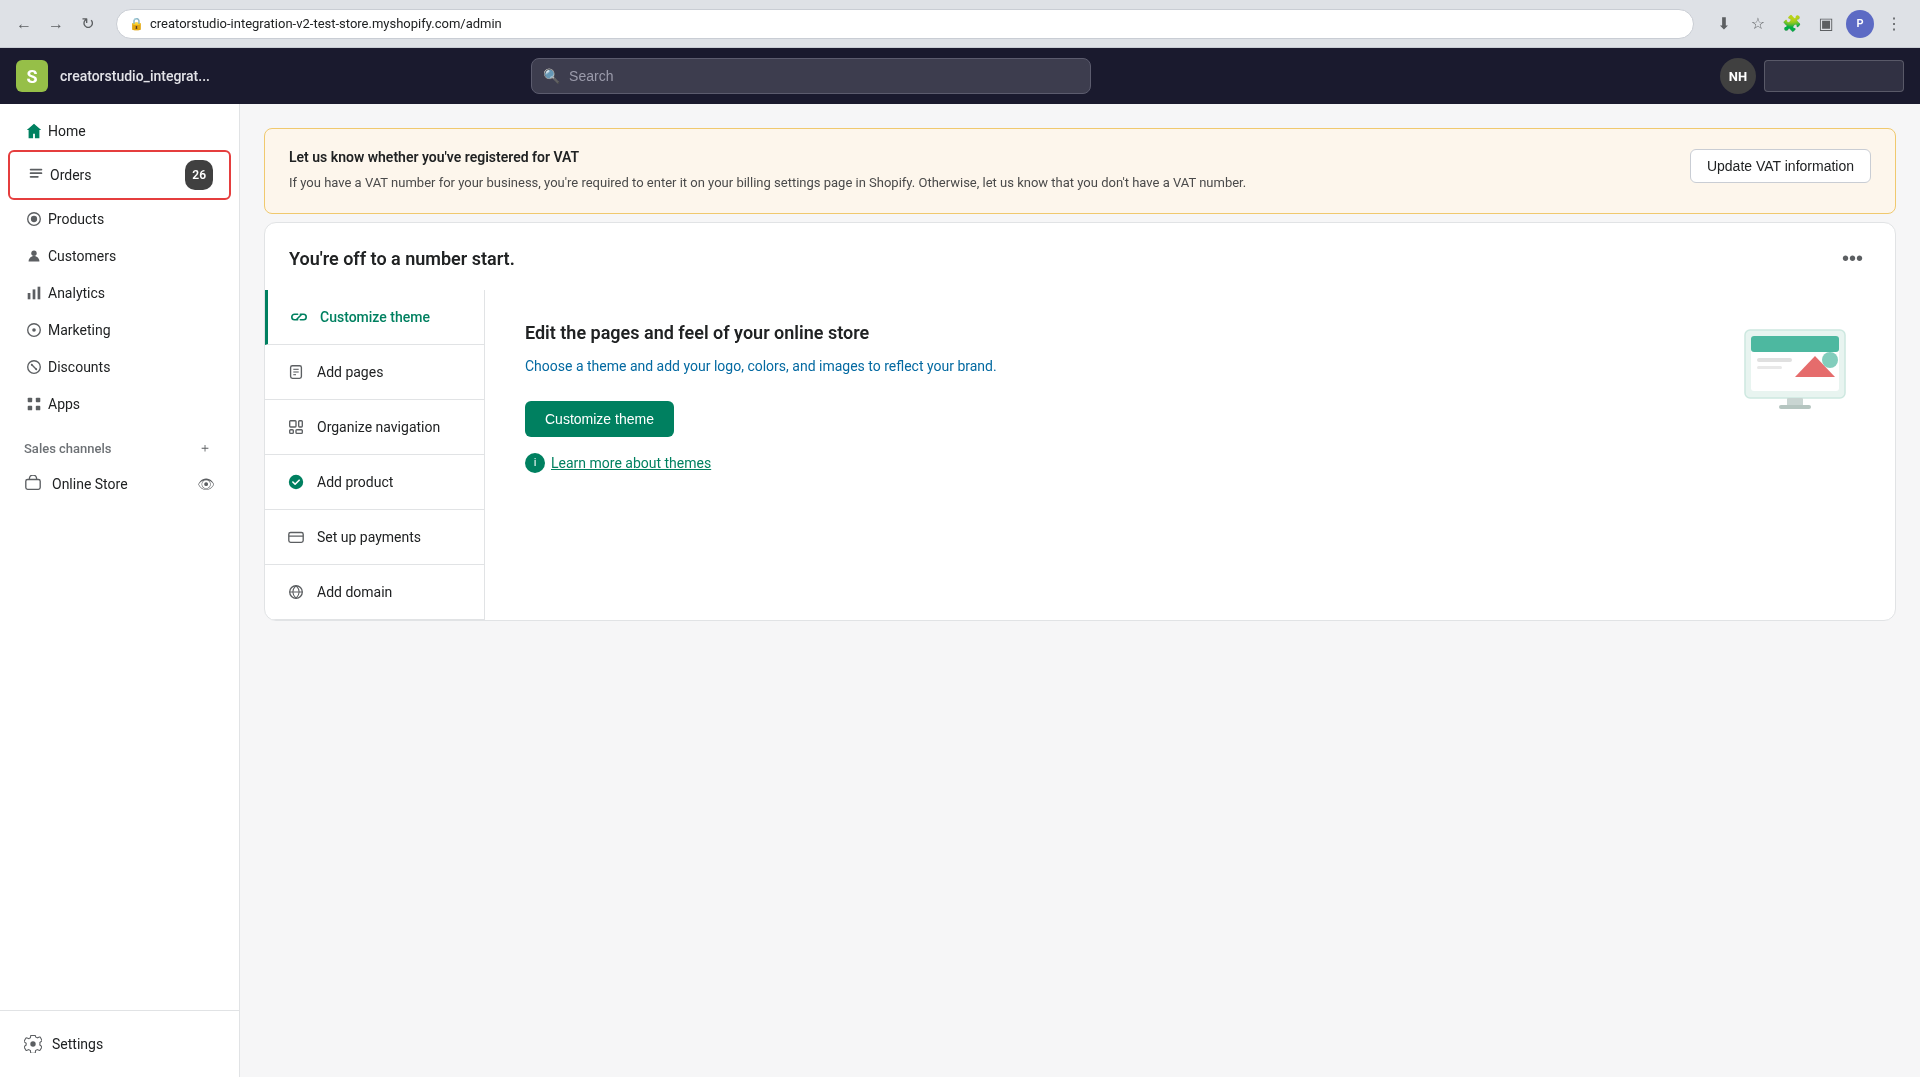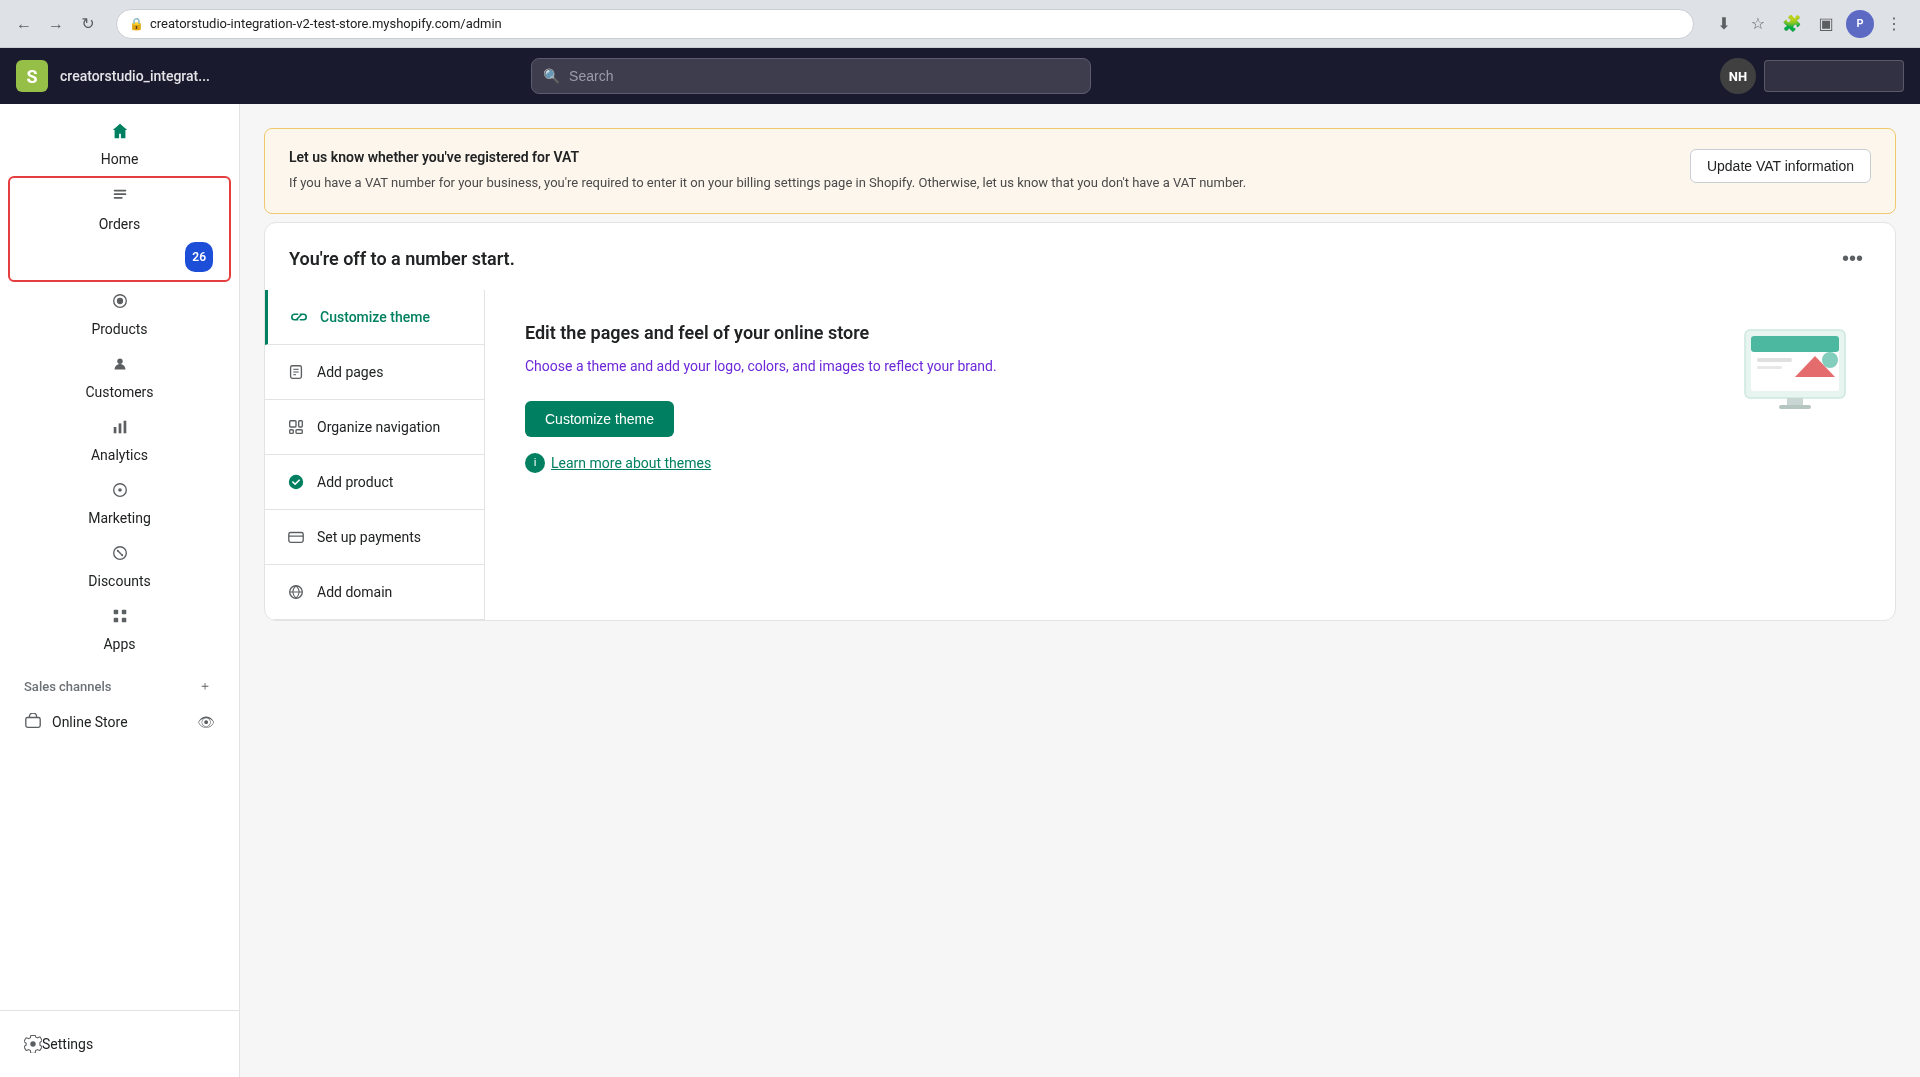--- a/index.html
+++ b/index.html
@@ -140,42 +140,41 @@
       flex-shrink: 0;
     }
     .sidebar-nav {
       flex: 1;
       padding: 8px 0;
     }
     .nav-item {
       display: flex;
       align-items: center;
       padding: 8px 16px;
-      gap: 10px;
+      gap: 4px;
       cursor: pointer;
       border-radius: 6px;
       margin: 1px 8px;
       color: #202223;
       font-size: 14px;
       position: relative;
-      flex-direction: column;
     }
     .nav-item.orders-active {
       border: 2px solid #e53e3e;
       background: white;
     }
     .nav-item .nav-icon {
       width: 20px; height: 20px;
       display: flex; align-items: center; justify-content: center;
       flex-shrink: 0;
       color: #5c5f62;
     }
     .nav-item.active .nav-icon, .nav-item.home-active .nav-icon { color: #008060; }
     .nav-item .badge {
-      background: #1d4ed8;
+      background: #404040;
       color: white;
       border-radius: 10px;
       padding: 8px 7px;
       font-size: 12px;
       font-weight: 600;
       margin-left: auto;
     }
     .sidebar-section-header {
       display: flex;
       align-items: center;
@@ -206,21 +205,21 @@
       margin-left: auto;
       color: #5c5f62;
     }
     .sidebar-bottom {
       padding: 16px 8px;
       border-top: 1px solid #e1e3e5;
     }
     .settings-item {
       display: flex;
       align-items: center;
-      gap: 0;
+      gap: 10px;
       padding: 8px 16px;
       cursor: pointer;
       border-radius: 6px;
       color: #202223;
       font-size: 14px;
     }
 
     
     .content-area {
       flex: 1;
@@ -338,21 +337,21 @@
     }
     .step-detail-content { flex: 1; }
     .step-detail-title {
       font-size: 18px;
       font-weight: 600;
       color: #202223;
       margin-bottom: 12px;
     }
     .step-detail-text {
       font-size: 14px;
-      color: #6d28d9;
+      color: #0369a1;
       line-height: 1.6;
       margin-bottom: 24px;
     }
     .customize-btn {
       background: #008060;
       color: white;
       border: none;
       border-radius: 6px;
       padding: 10px 20px;
       font-size: 14px;

